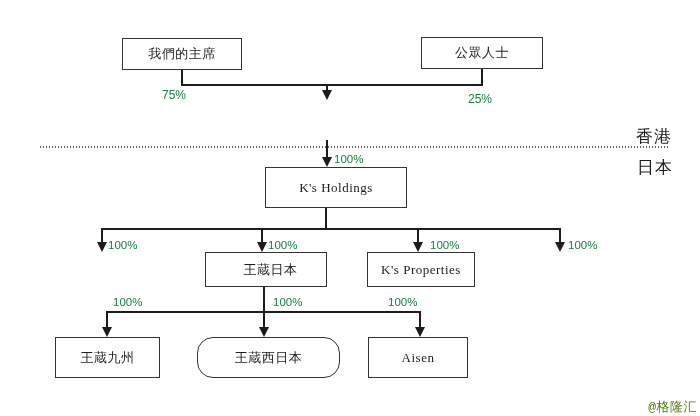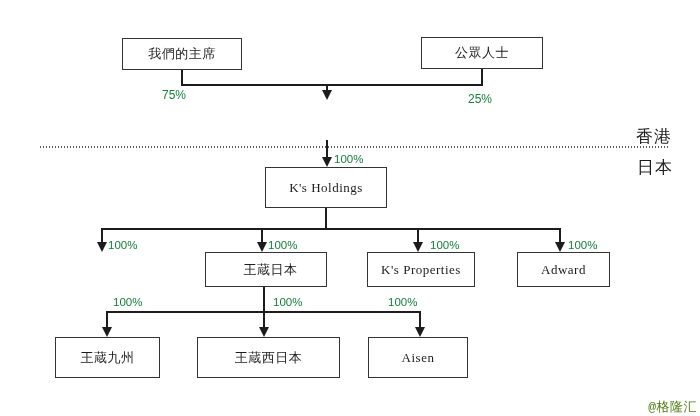--- a/index.html
+++ b/index.html
@@ -9,27 +9,27 @@
   }
   
   .node{
     position:absolute;box-sizing:border-box;border:1.5px solid #333;background:#fff;
     display:flex;align-items:center;justify-content:center;
     font-size:13px;letter-spacing:.5px;white-space:nowrap;
   }
   .n-chairman{left:122px;top:38px;width:120px;height:32px;}
   .n-public{left:421px;top:37px;width:122px;height:32px;}
   .n-company{left:267px;top:100px;width:120px;height:40px;}
-  .n-ksholdings{left:265px;top:167px;width:122px;height:41px;}
+  .n-ksholdings{left:265px;top:167px;width:142px;height:41px;}
   .n-aratoru{left:61px;top:252px;width:89px;height:35px;}
   .n-ozojapan{left:205px;top:252px;width:122px;height:35px;padding-left:9px;}
   .n-ksproperties{left:367px;top:252px;width:108px;height:35px;}
   .n-adward{left:517px;top:252px;width:93px;height:35px;}
   .n-ozokyushu{left:55px;top:337px;width:105px;height:41px;}
-  .n-ozowestjapan{left:197px;top:337px;width:143px;height:41px;}
+  .n-ozowestjapan{left:197px;top:337px;width:143px;height:41px;border-radius:16px;}
   .n-aisen{left:368px;top:337px;width:100px;height:41px;}
   
   .line{position:absolute;background:#1c1c1c;}
   .lv-chairman{left:181px;top:70px;width:2px;height:15px;}
   .lv-public{left:481px;top:69px;width:2px;height:16px;}
   .lh-top{left:181px;top:84px;width:302px;height:2px;}
   .lv-a1{left:326px;top:84px;width:2px;height:8px;}
   .lv-a2{left:326px;top:140px;width:2px;height:18px;}
   .lv-ksbottom{left:325px;top:208px;width:2px;height:22px;}
   .lh-row2{left:101px;top:228px;width:460px;height:2px;}
@@ -122,21 +122,20 @@
   <div class="arrow ah-r2-2"></div>
   <div class="arrow ah-r2-3"></div>
   <div class="arrow ah-r2-4"></div>
   <div class="pct p100-r2-1">100%</div>
   <div class="pct p100-r2-2">100%</div>
   <div class="pct p100-r2-3">100%</div>
   <div class="pct p100-r2-4">100%</div>
 
   <div class="node n-ozojapan">王蔵日本</div>
   <div class="node n-ksproperties">K's Properties</div>
-  <div class="node n-adward">Adward</div>
 
   <div class="line lv-ozobottom"></div>
   <div class="line lh-row3"></div>
   <div class="line ld3-1"></div>
   <div class="line ld3-3"></div>
   <div class="arrow ah-r3-1"></div>
   <div class="arrow ah-r3-2"></div>
   <div class="arrow ah-r3-3"></div>
   <div class="pct p100-r3-1">100%</div>
   <div class="pct p100-r3-2">100%</div>

